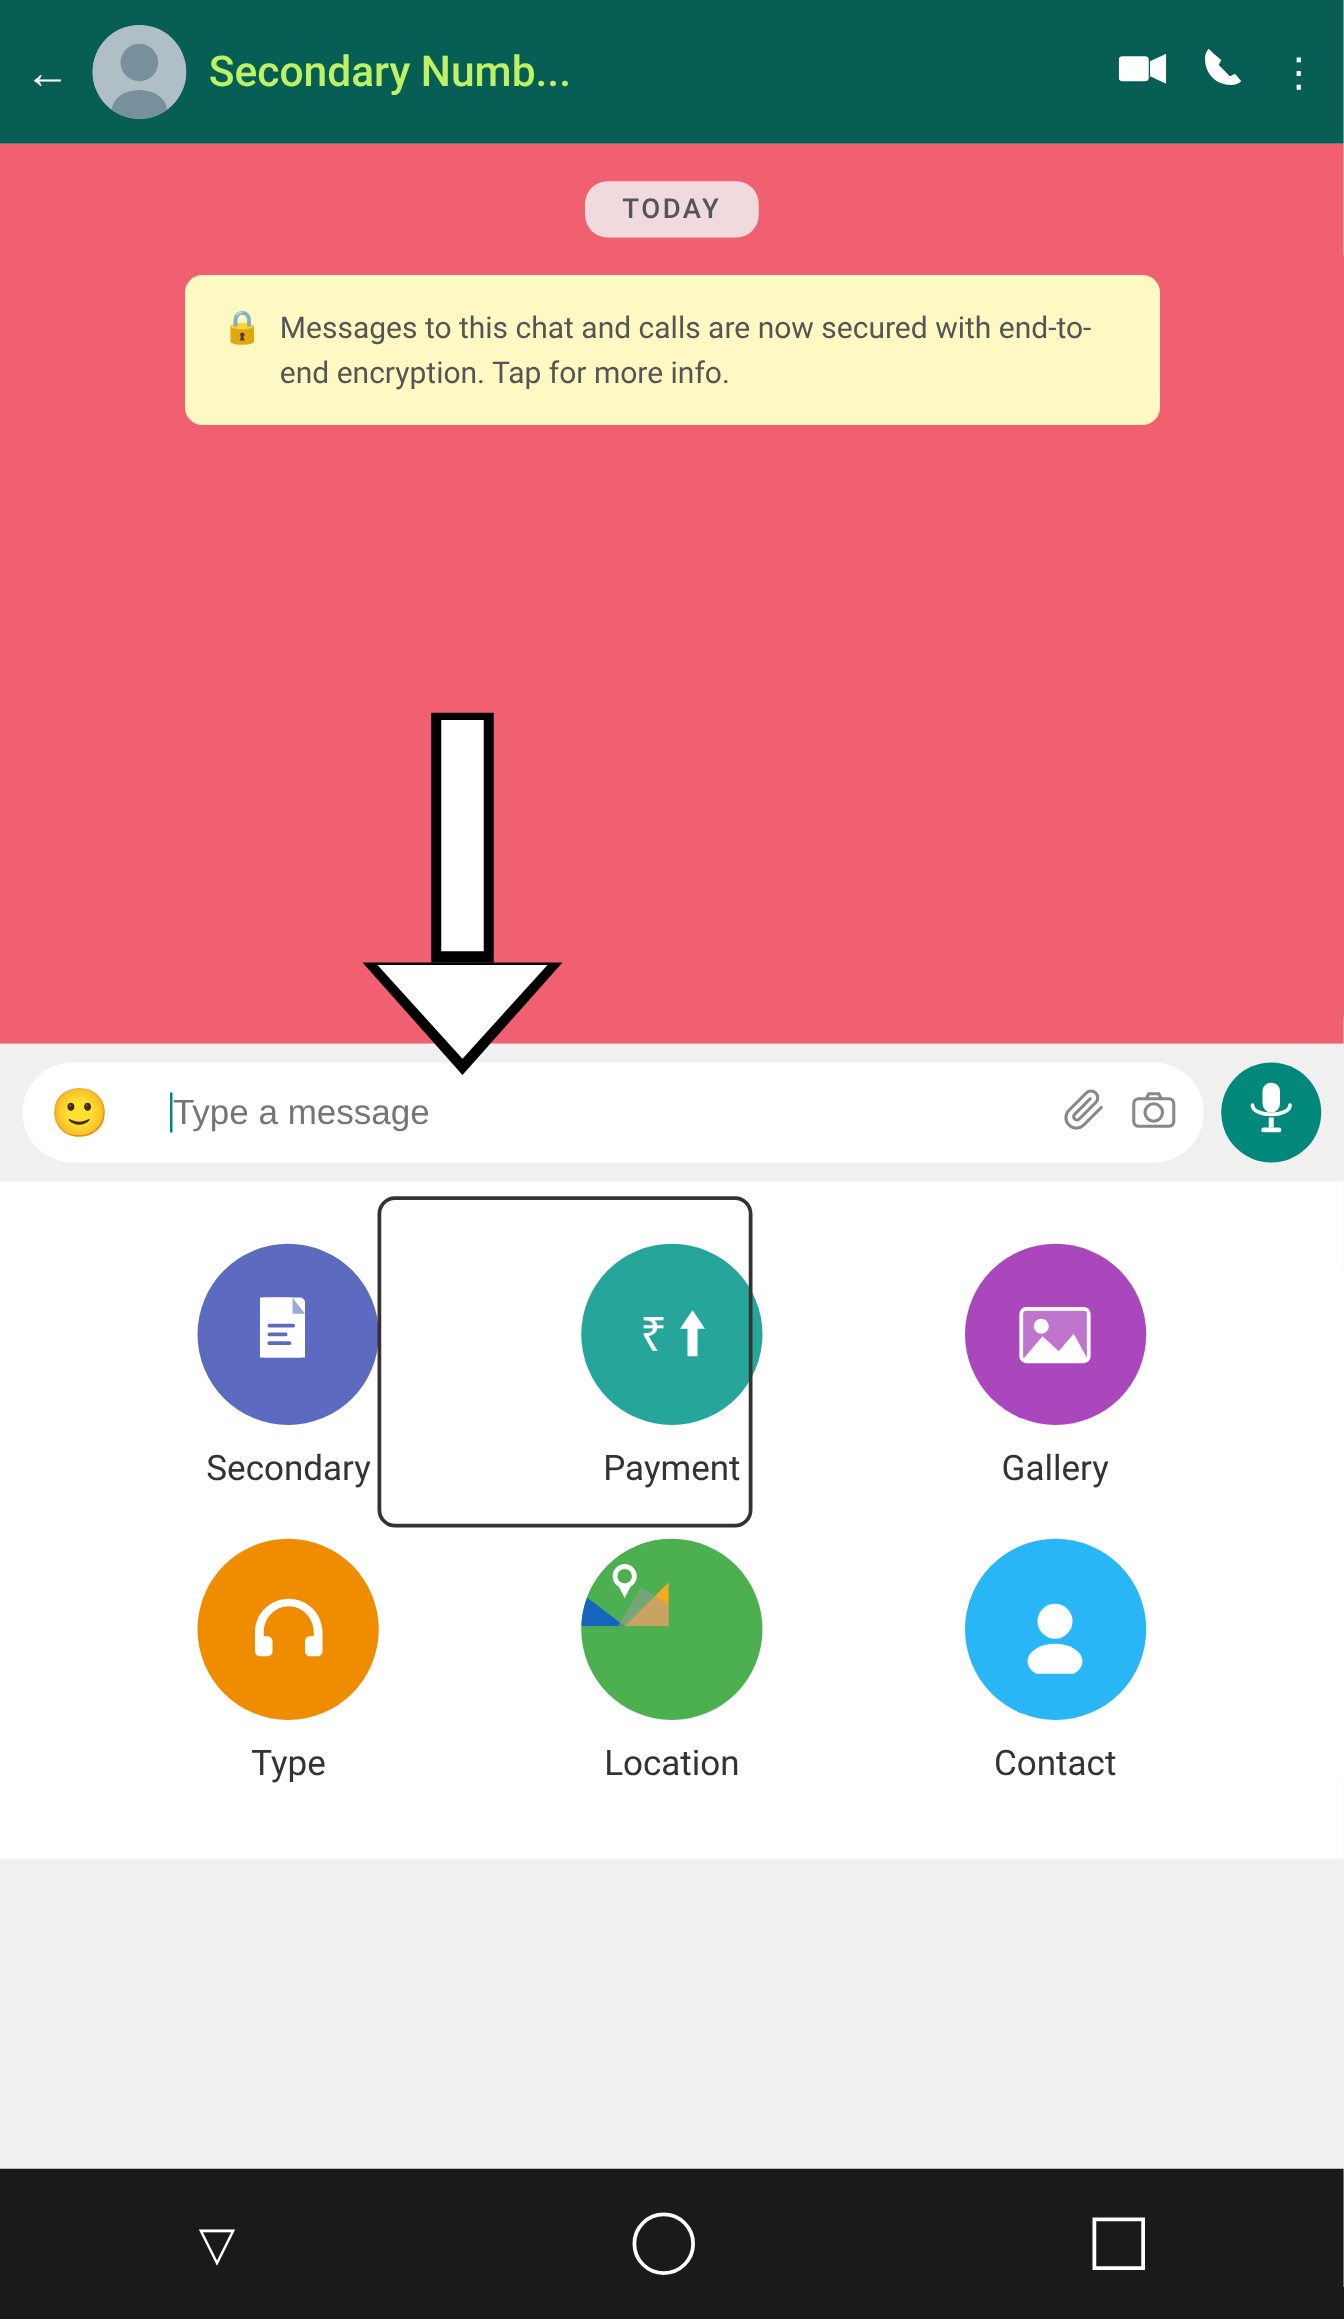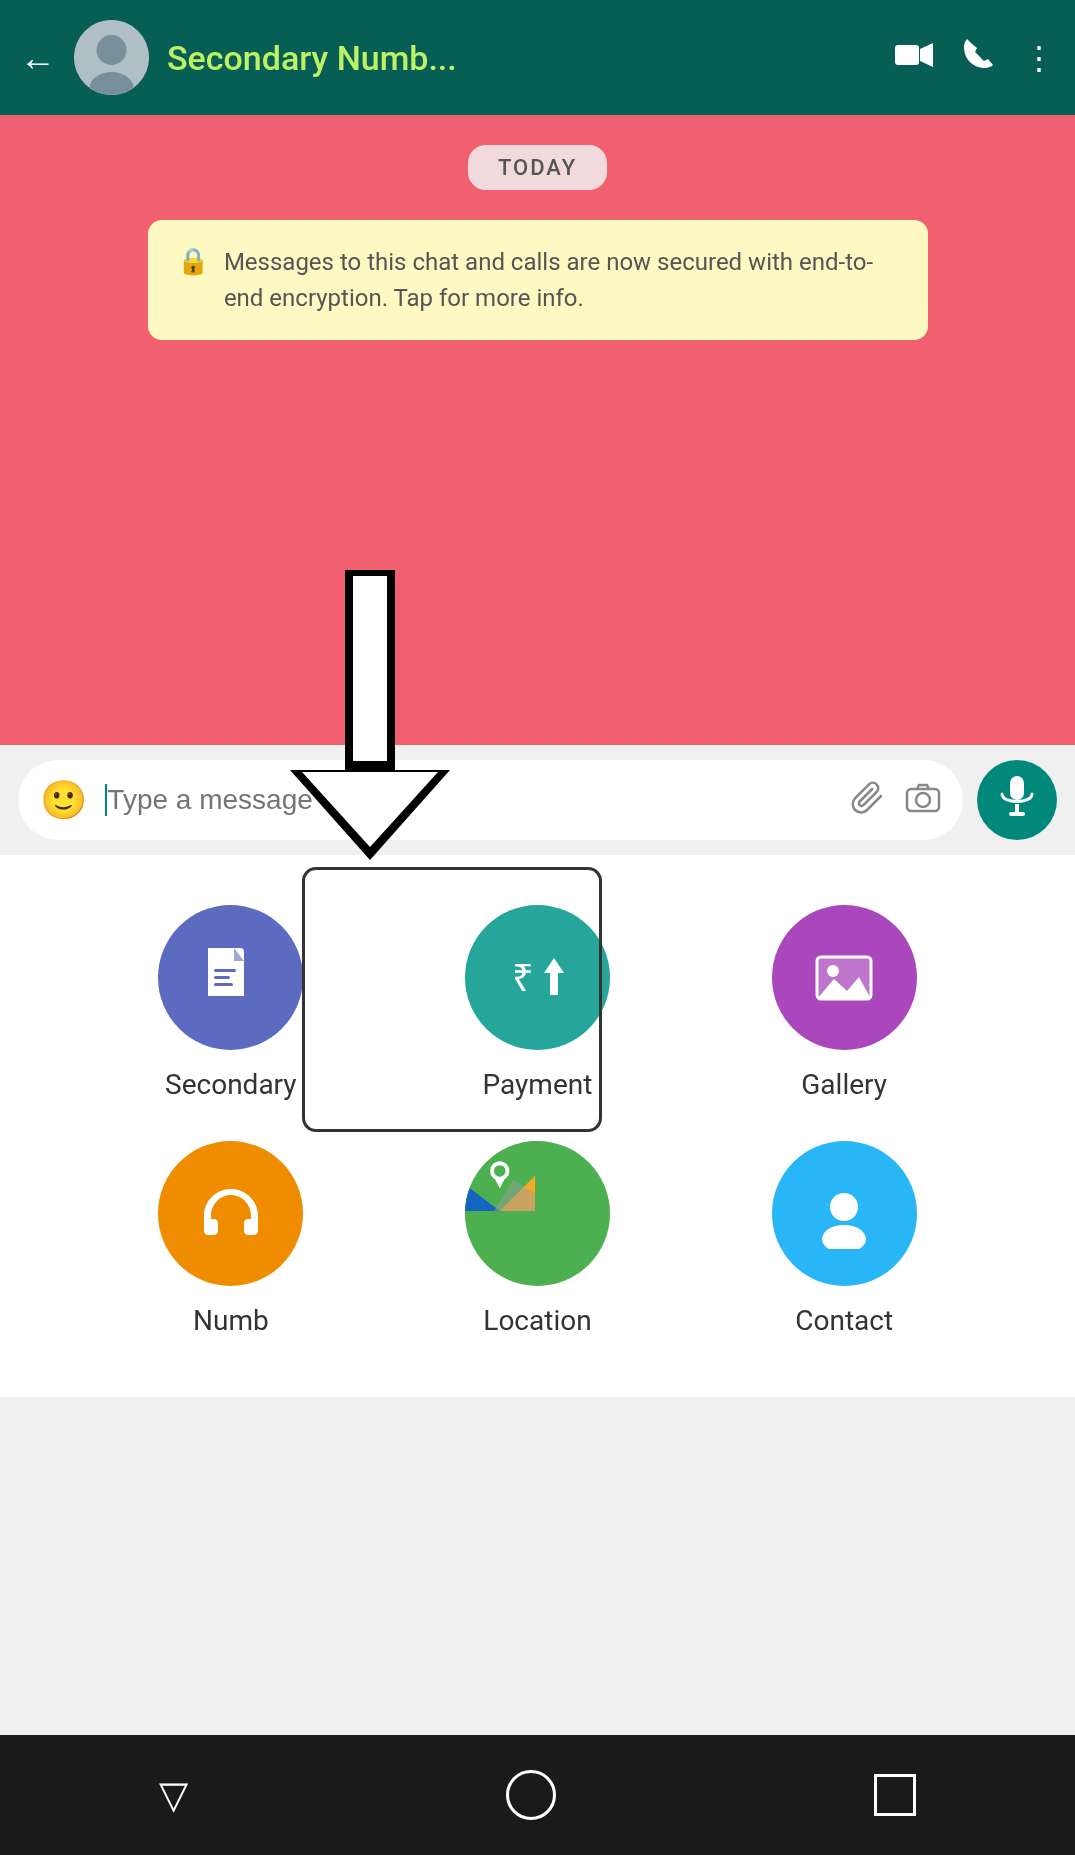--- a/index.html
+++ b/index.html
@@ -61,21 +61,21 @@
 
     .header-icon {
       color: white;
       font-size: 32px;
       cursor: pointer;
     }
 
     
     .chat-area {
       background: #f06070;
-      height: 630px;
+      height: 720px;
       position: relative;
       display: flex;
       flex-direction: column;
       align-items: center;
       padding-top: 30px;
     }
 
     .today-badge {
       background: rgba(240,240,240,0.85);
       border-radius: 18px;
@@ -153,20 +153,21 @@
     }
 
     .message-input {
       flex: 1;
       border: none;
       outline: none;
       font-size: 28px;
       color: #3b82f6;
       background: transparent;
       border-left: 2.5px solid #00897b;
+      margin-left: 31px;
     }
 
     .mic-button {
       width: 80px;
       height: 80px;
       border-radius: 50%;
       background: #00897b;
       display: flex;
       align-items: center;
       justify-content: center;
@@ -376,21 +377,21 @@
       <span class="attachment-label">Gallery</span>
     </div>
 
     <div class="attachment-item">
       <div class="attachment-circle" style="background:#ef8c00;">
         <svg viewBox="0 0 70 70" fill="white">
 
           <path d="M35 10C20 10 8 22 8 37V52C8 54.2 9.8 56 12 56H18C20.2 56 22 54.2 22 52V44C22 41.8 20.2 40 18 40H15V37C15 25.4 24 16 35 16C46 16 55 25.4 55 37V40H52C49.8 40 48 41.8 48 44V52C48 54.2 49.8 56 52 56H58C60.2 56 62 54.2 62 52V37C62 22 50 10 35 10Z" fill="white"></path>
         </svg>
       </div>
-      <span class="attachment-label">Numb</span>
+      <span class="attachment-label">Type</span>
     </div>
 
     <div class="attachment-item">
       <div class="attachment-circle" style="overflow:hidden; position:relative; background:#4caf50;">
 
         <svg width="145" height="145" viewBox="0 0 145 145" style="position:absolute;top:0;left:0;">
 
           <polygon points="0,0 145,0 145,72 72,145 0,145" fill="#4caf50"></polygon>
 
           <polygon points="145,72 145,145 72,145" fill="#f9a825"></polygon>

